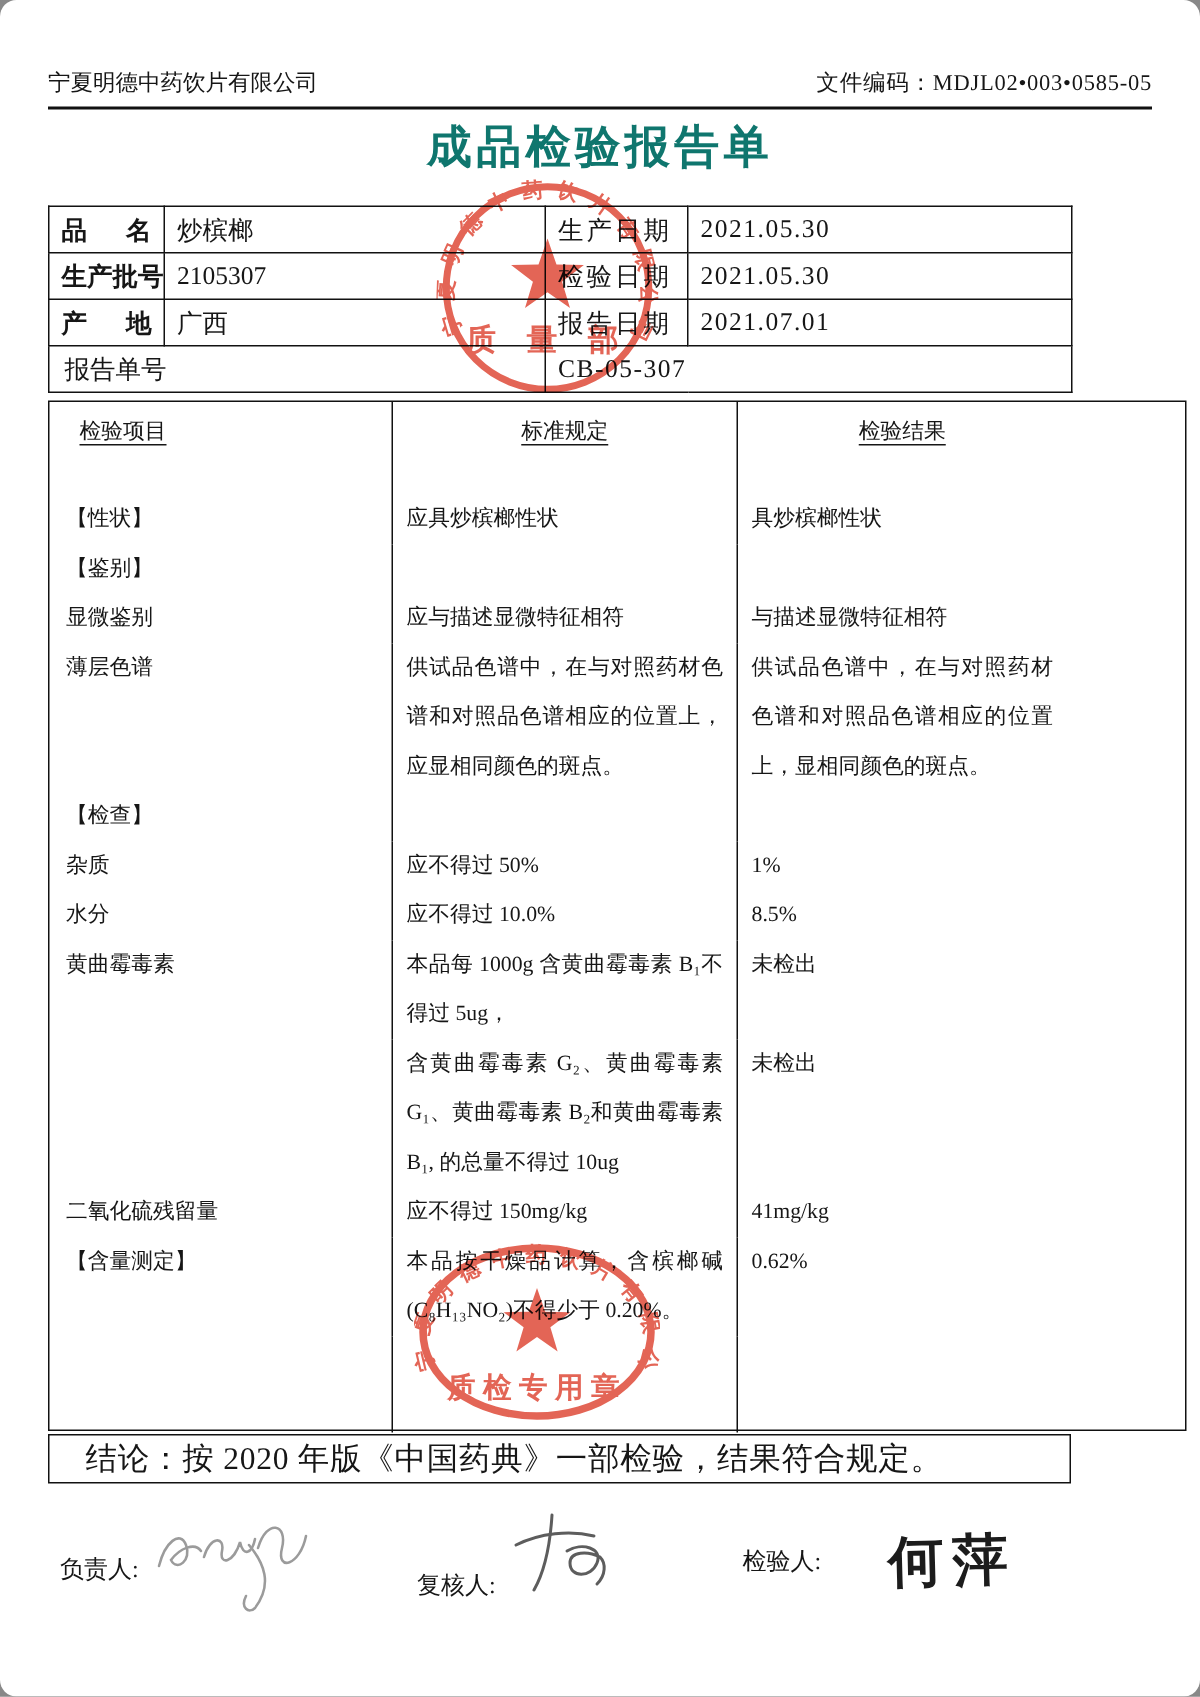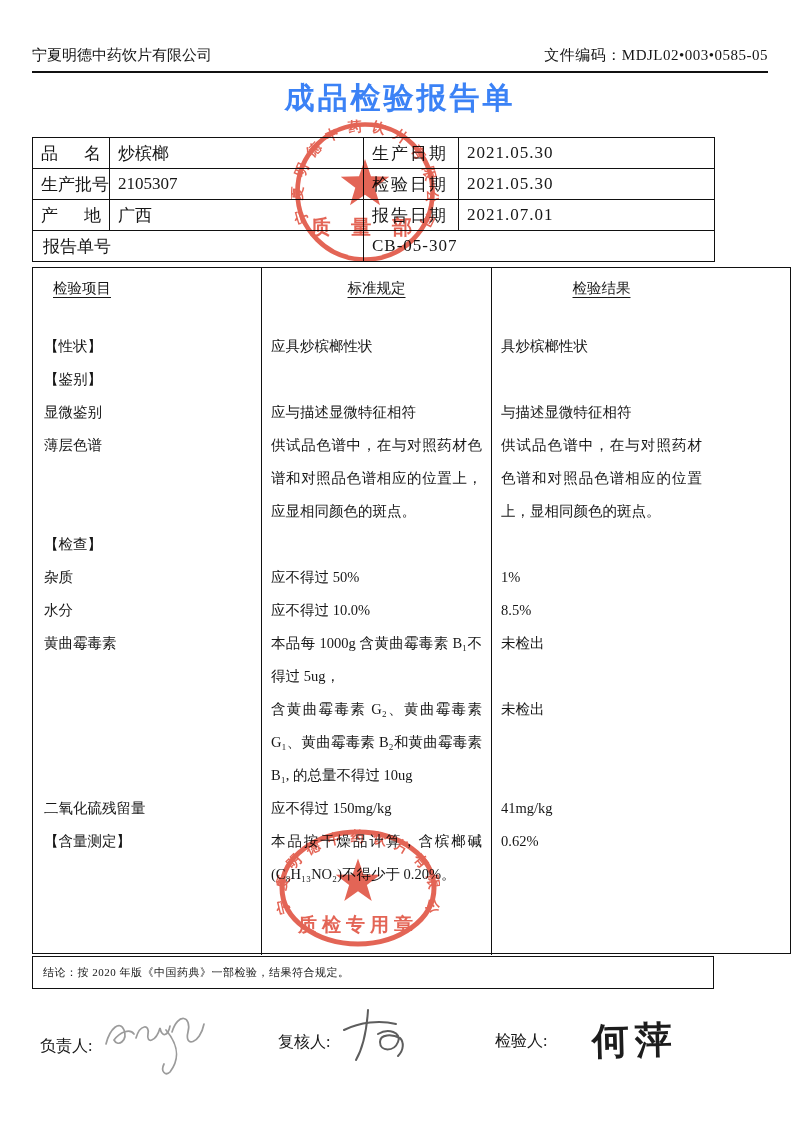--- a/index.html
+++ b/index.html
@@ -2,44 +2,45 @@
 <html><head>
 <meta charset="utf-8">
 <style>
   * { margin:0; padding:0; box-sizing:border-box; }
   html,body { background:#888; }
   .page {
     position:relative; width:800px; height:1131px; margin:0 auto;
     background:#ffffff; overflow:hidden;
     font-family:"Liberation Serif","DejaVu Serif",serif;
     color:#161616;
+    border-radius:11px;
   }
   
   .hdr {
     position:absolute; left:32px; top:46px; width:736px;
     display:flex; justify-content:space-between; align-items:flex-end;
     font-size:15px; padding-bottom:6px; border-bottom:2.5px solid #111;
   }
   .hdr .code { letter-spacing:0.5px; }
   
   .title {
     position:absolute; left:0; top:78px; width:100%;
     text-align:center; font-family:"Liberation Sans","DejaVu Sans",sans-serif;
-    font-weight:700; font-size:30px; letter-spacing:3px; color:#3b82f6;
+    font-weight:700; font-size:30px; letter-spacing:3px; color:#0f766e;
   }
   
   table.info {
     position:absolute; left:32px; top:137px; width:682px;
     border-collapse:collapse; table-layout:fixed; font-size:17px;
   }
   table.info td {
     border:1.6px solid #111; height:31px; padding:0 8px;
     white-space:nowrap; overflow:hidden;
   }
-  td.flab { text-align:justify; text-align-last:justify; padding:0 10px; }
+  td.flab { text-align:justify; text-align-last:justify; padding:0 10px;font-weight:bold; }
   td.lab2 { padding-left:7px; letter-spacing:2px; }
   td.val  { letter-spacing:1px; }
   
   .main {
     position:absolute; left:32px; top:267px; width:759px; height:687px;
     border:1.6px solid #111; display:grid;
     grid-template-columns:229px 230px 219px;
     grid-auto-rows:min-content;
     font-size:14.5px; line-height:33px;
   }
@@ -50,28 +51,28 @@
   .main .hd span { text-decoration:underline; text-underline-offset:4px; }
   .main .hd.c1 { padding-left:20px; }
   .main .hd.c2, .main .hd.c3 { text-align:center; }
   .main .sp  { height:22px; }
   .main .r1  { min-height:33px; }
   .main .r2  { min-height:66px; }
   .main .r3  { min-height:99px; }
   
   .conclusion {
     position:absolute; left:32px; top:956px; width:682px; height:33px;
-    border:1.6px solid #111; font-size:11px; line-height:30px;
-    padding-left:10px; letter-spacing:0.5px;
+    border:1.6px solid #111; font-size:21px; line-height:30px;
+    padding-left:24px; letter-spacing:0.5px;
   }
   
   .sigrow { position:absolute; left:0; top:1008px; width:712px; height:80px; font-size:16px; }
   .siggrp { position:absolute; display:flex; align-items:center; }
   .g1 { left:40px;  top:8px; }
-  .g2 { left:278px; top:8px; }
+  .g2 { left:278px; top:8px;align-items:flex-end; }
   .g3 { left:495px; top:8px;gap:31px; }
   .sig-svg { margin-left:4px; }
   .sig-name {
     margin-left:14px; font-size:37px; font-weight:700; color:#1c1c1c;
     transform:rotate(-1.5deg); letter-spacing:6px;
     font-family:"Liberation Serif",serif;
   }
   
   .stamp { position:absolute; mix-blend-mode:multiply; opacity:0.88; }
   .stamp1 { left:291px; top:117px;  width:148px; height:150px; }

